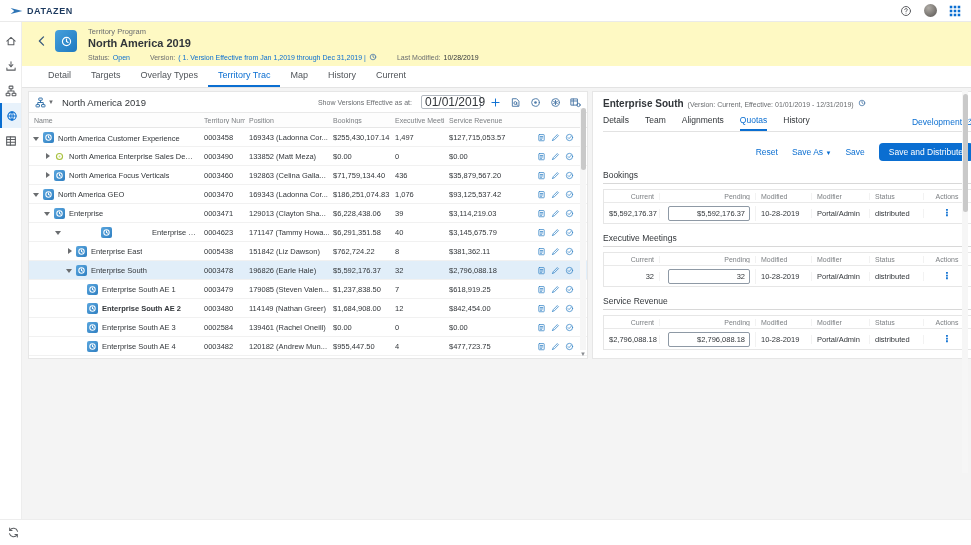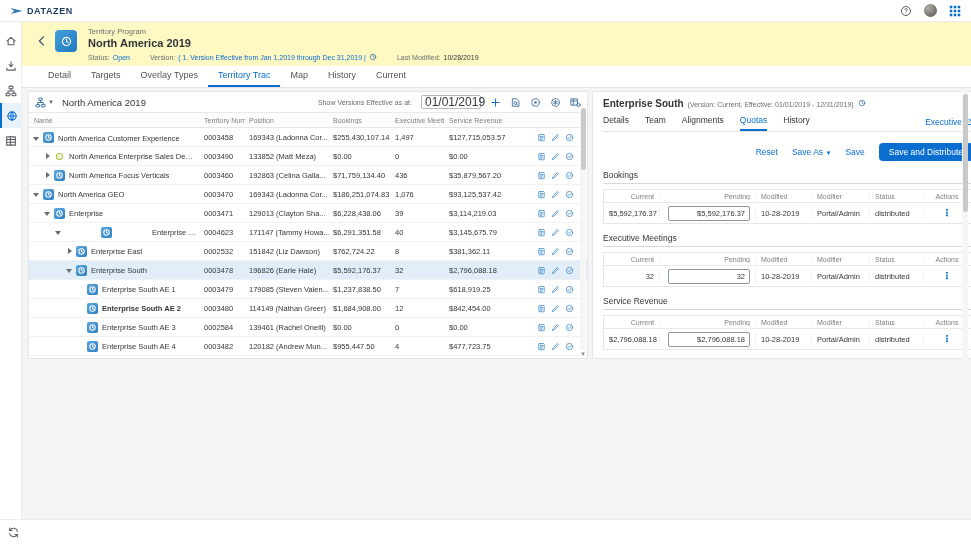--- a/index.html
+++ b/index.html
@@ -545,21 +545,21 @@
             <span class="tcell name-cell" style="padding-left: 36px;">
               <span class="caret collapsed"></span>
               <span class="node-ic territory">
                 <svg viewBox="0 0 16 16" fill="none" stroke="#fff" stroke-width="1.8" stroke-linecap="round">
                   <circle cx="8" cy="8" r="4.8"></circle>
                   <path d="M8 5.3V8l1.9 1.1"></path>
                 </svg>
               </span>
               <span class="tname">Enterprise East</span>
             </span>
-            <span class="tcell w-num">0002532</span>
+            <span class="tcell w-num">0005438</span>
             <span class="tcell w-pos">151842 (Liz Dawson)</span>
             <span class="tcell w-book">$762,724.22</span>
             <span class="tcell w-exec">8</span>
             <span class="tcell w-srv">$381,362.11</span>
             <span class="tcell w-act">
               <span class="ic aicon">
                 <svg viewBox="0 0 16 16" fill="none" stroke="currentColor" stroke-width="1.4" stroke-linecap="round" stroke-linejoin="round">
                   <rect x="3.2" y="2.8" width="9.6" height="11" rx="1"></rect>
                   <path d="M5.8 6.2h4.4M5.8 8.8h4.4M5.8 11.2h2.6"></path>
                 </svg>
@@ -775,21 +775,21 @@
             </svg>
         </span>
       </div>
       <div class="dp-tabs">
         <span class="dtab">Details</span>
           <span class="dtab">Team</span>
           <span class="dtab">Alignments</span>
           <span class="dtab active">Quotas</span>
           <span class="dtab">History</span>
           <span class="alloc" id="alloc-slot">
-          <span>Executive</span>
+          <span>Development</span>
           <span class="ic">
             <svg viewBox="0 0 16 16" fill="none" stroke="currentColor" stroke-width="1.6" stroke-linecap="round" stroke-linejoin="round">
                 <path d="M6.5 3.5H3v9.5h9.5V9.5"></path>
                 <path d="M9.5 2.5H13.5V6.5"></path>
                 <path d="M13.5 2.5 8 8"></path>
               </svg>
           </span>
         </span>
       </div>
       <div class="panel-actions">

